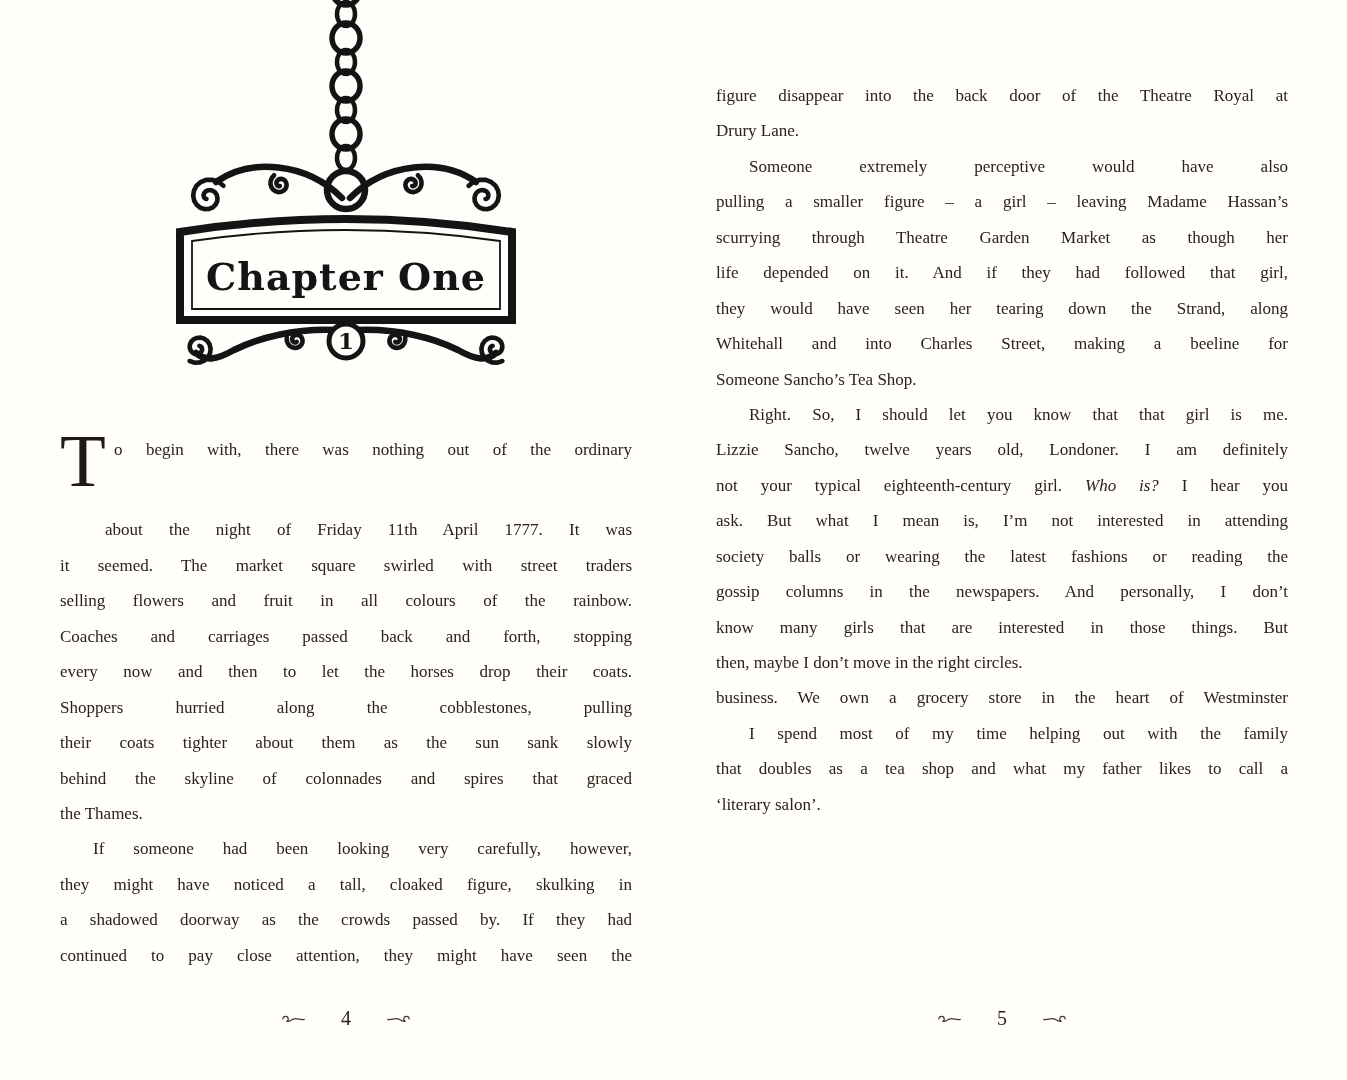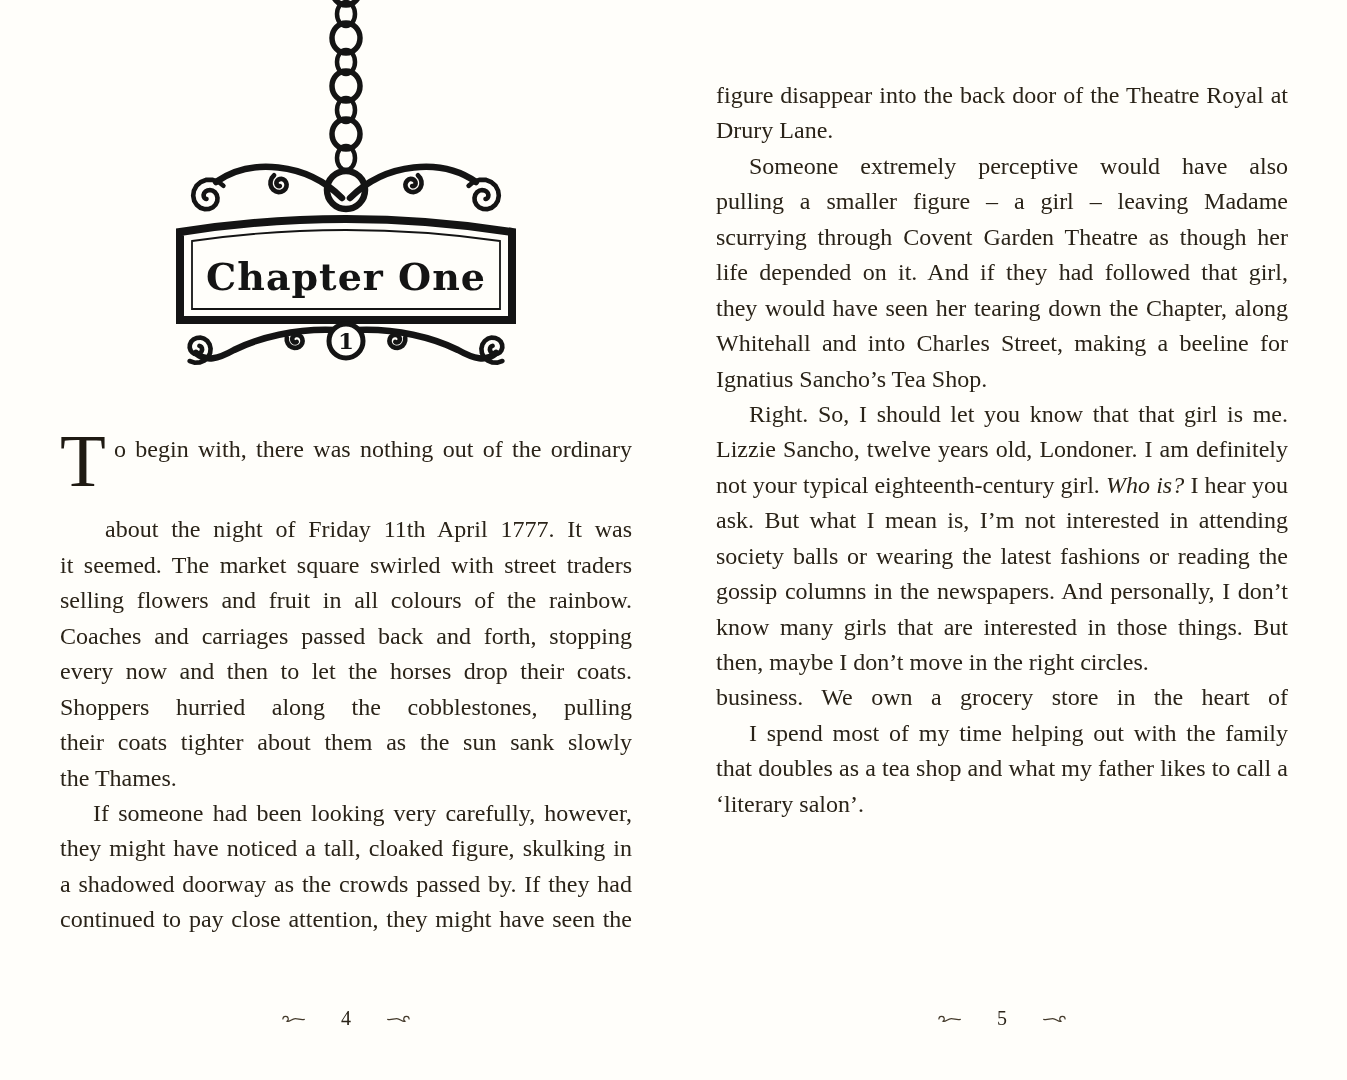--- a/index.html
+++ b/index.html
@@ -28,21 +28,21 @@
   .signnum{
     font-family:"DejaVu Serif",serif;font-weight:bold;font-size:23px;
     text-anchor:middle;fill:#141414;stroke:none;
   }
 
   
   .body{position:absolute;left:0;width:572px;}
   .page-left .body{top:432px;}
   .page-right .body{top:78px;}
   .bodyline{
-    font-size:24px;line-height:35.45px;height:35.45px;overflow:hidden;
+    font-size:17px;line-height:35.45px;height:35.45px;overflow:hidden;
   }
   .just{text-align:justify;text-align-last:justify;}
   .ind{padding-left:33px;}
   .dc1{padding-left:54px;}
   .dc2{padding-left:45px;margin-top:45px;}
   em{font-style:italic;}
   .dropcap{
     position:absolute;left:0;top:-2px;font-size:75px;line-height:62px;
     color:#1f1a12;
   }
@@ -105,20 +105,21 @@
     <div class="body">
       <span class="dropcap">T</span>
     <div class="bodyline just dc1">o begin with, there was nothing out of the ordinary</div>
         <div class="bodyline just dc2">about the night of Friday 11th April 1777. It was</div>
         <div class="bodyline just">it seemed. The market square swirled with street traders</div>
         <div class="bodyline just">selling flowers and fruit in all colours of the rainbow.</div>
         <div class="bodyline just">Coaches and carriages passed back and forth, stopping</div>
         <div class="bodyline just">every now and then to let the horses drop their coats.</div>
         <div class="bodyline just">Shoppers hurried along the cobblestones, pulling</div>
         <div class="bodyline just">their coats tighter about them as the sun sank slowly</div>
+        <div class="bodyline just">behind the skyline of colonnades and spires that graced</div>
         <div class="bodyline">the Thames.</div>
         <div class="bodyline just ind">If someone had been looking very carefully, however,</div>
         <div class="bodyline just">they might have noticed a tall, cloaked figure, skulking in</div>
         <div class="bodyline just">a shadowed doorway as the crowds passed by. If they had</div>
         <div class="bodyline just">continued to pay close attention, they might have seen the</div>
       </div>
 
     <footer class="pagefooter">
       <svg class="flourish" viewBox="0 0 30 16">
         <path d="M3.2,8.5 a3,3 0 1,1 4.6,2.6 C10.5,12.5 13,8.2 17,8.2 C20.5,8.2 23.5,10 27,9"></path>
@@ -129,25 +130,25 @@
       </svg>
     </footer>
   </section>
 
   <section class="page page-right">
     <div class="body">
         <div class="bodyline just">figure disappear into the back door of the Theatre Royal at</div>
         <div class="bodyline">Drury Lane.</div>
         <div class="bodyline just ind">Someone extremely perceptive would have also</div>
         <div class="bodyline just">pulling a smaller figure – a girl – leaving Madame Hassan’s</div>
-        <div class="bodyline just">scurrying through Covent Garden Theatre as though her</div>
+        <div class="bodyline just">scurrying through Theatre Garden Market as though her</div>
         <div class="bodyline just">life depended on it. And if they had followed that girl,</div>
-        <div class="bodyline just">they would have seen her tearing down the Chapter, along</div>
+        <div class="bodyline just">they would have seen her tearing down the Strand, along</div>
         <div class="bodyline just">Whitehall and into Charles Street, making a beeline for</div>
-        <div class="bodyline">Ignatius Sancho’s Tea Shop.</div>
+        <div class="bodyline">Someone Sancho’s Tea Shop.</div>
         <div class="bodyline just ind">Right. So, I should let you know that that girl is me.</div>
         <div class="bodyline just">Lizzie Sancho, twelve years old, Londoner. I am definitely</div>
         <div class="bodyline just">not your typical eighteenth-century girl. <em>Who is?</em> I hear you</div>
         <div class="bodyline just">ask. But what I mean is, I’m not interested in attending</div>
         <div class="bodyline just">society balls or wearing the latest fashions or reading the</div>
         <div class="bodyline just">gossip columns in the newspapers. And personally, I don’t</div>
         <div class="bodyline just">know many girls that are interested in those things. But</div>
         <div class="bodyline">then, maybe I don’t move in the right circles.</div>
         <div class="bodyline just">business. We own a grocery store in the heart of Westminster</div>
         <div class="bodyline just ind">I spend most of my time helping out with the family</div>

